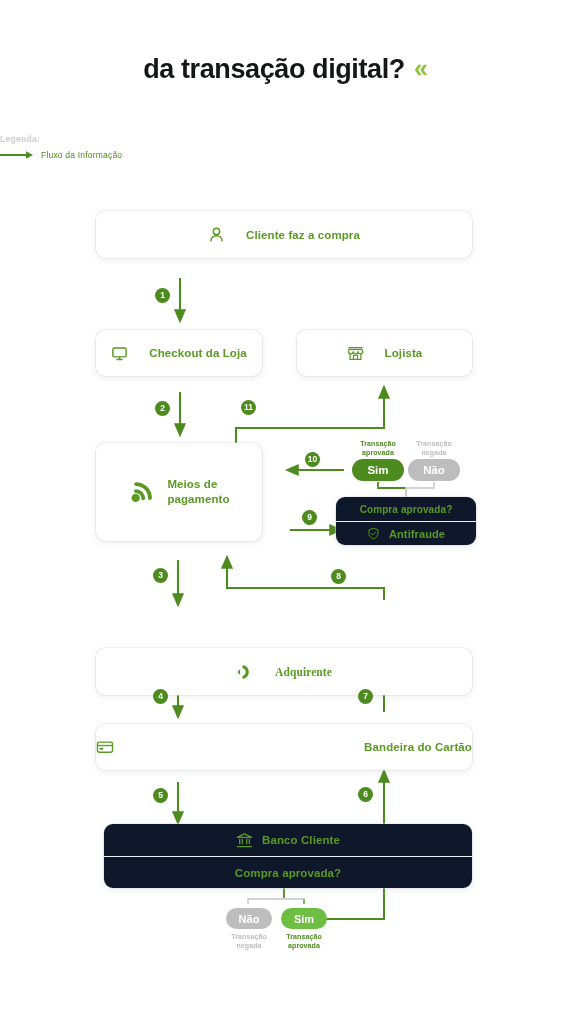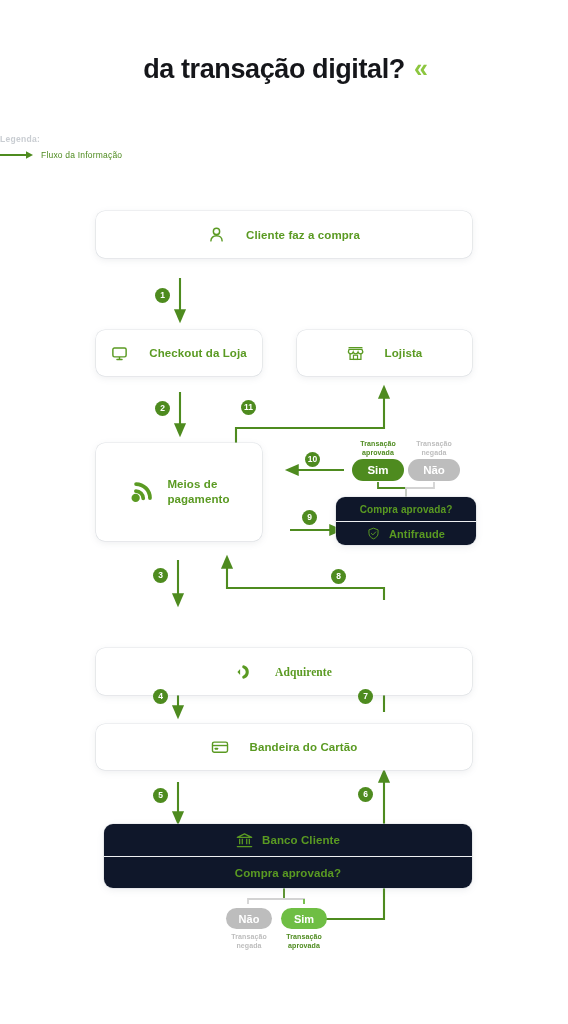--- a/index.html
+++ b/index.html
@@ -196,21 +196,21 @@
   <div class="box" style="left:96px; top:648px; width:376px; height:47px;font-family:Liberation Serif, serif;">
     <span class="icon">
       <svg width="18" height="18" viewBox="0 0 20 20">
         <path d="M4.6 6.6 L1.6 10 L4.6 13.4 Z" fill="#5A9A22"></path>
         <path d="M8.6 4.3a6.1 6.1 0 0 1 0 11.4" fill="none" stroke="#5A9A22" stroke-width="3.4" stroke-linecap="round"></path>
       </svg>
     </span>
     <span class="box-label">Adquirente</span>
   </div>
 
-  <div class="box" style="left:96px; top:724px; width:376px; height:46px;">
+  <div class="box" style="left:96px; top:724px; width:376px; height:46px;justify-content:space-between;">
     <span class="icon">
       <svg width="18" height="18" viewBox="0 0 22 22">
         <rect x="1.8" y="5" width="18.4" height="12.4" rx="2.2" fill="none" stroke="#5A9A22" stroke-width="1.7"></rect>
         <line x1="1.8" y1="9.2" x2="20.2" y2="9.2" stroke="#5A9A22" stroke-width="1.7"></line>
         <rect x="4.6" y="12" width="4" height="2.4" rx="0.6" fill="#5A9A22"></rect>
       </svg>
     </span>
     <span class="box-label">Bandeira do Cartão</span>
   </div>
 

